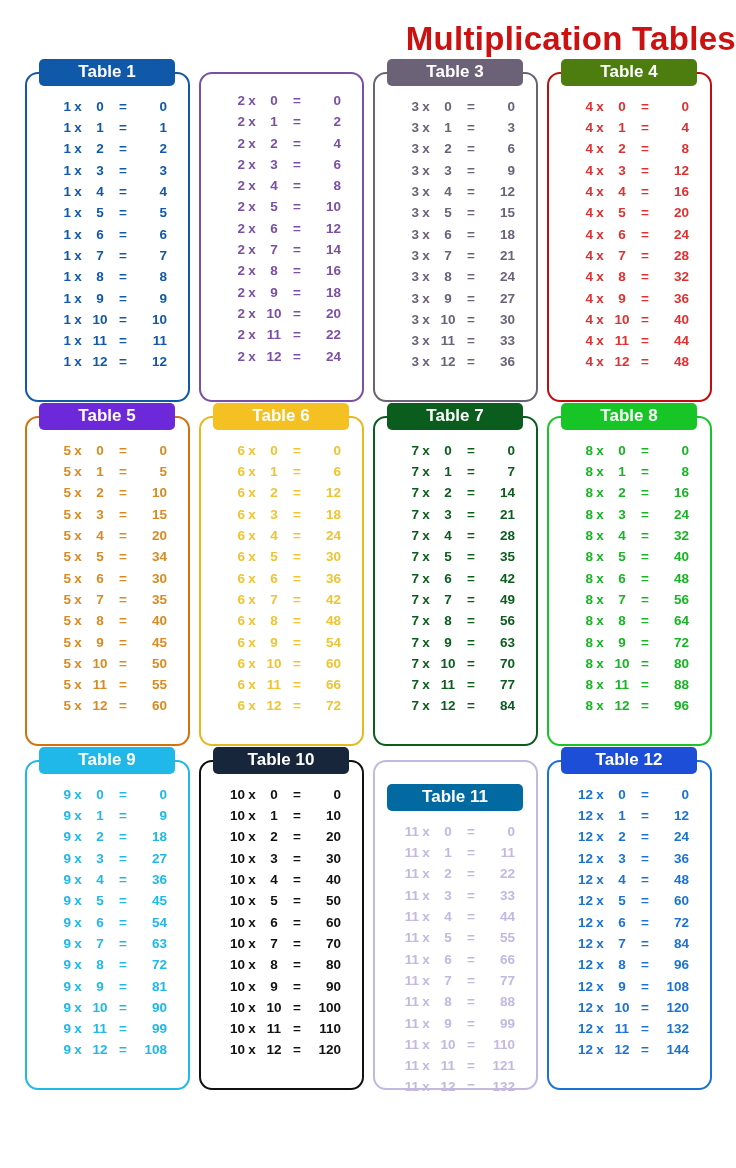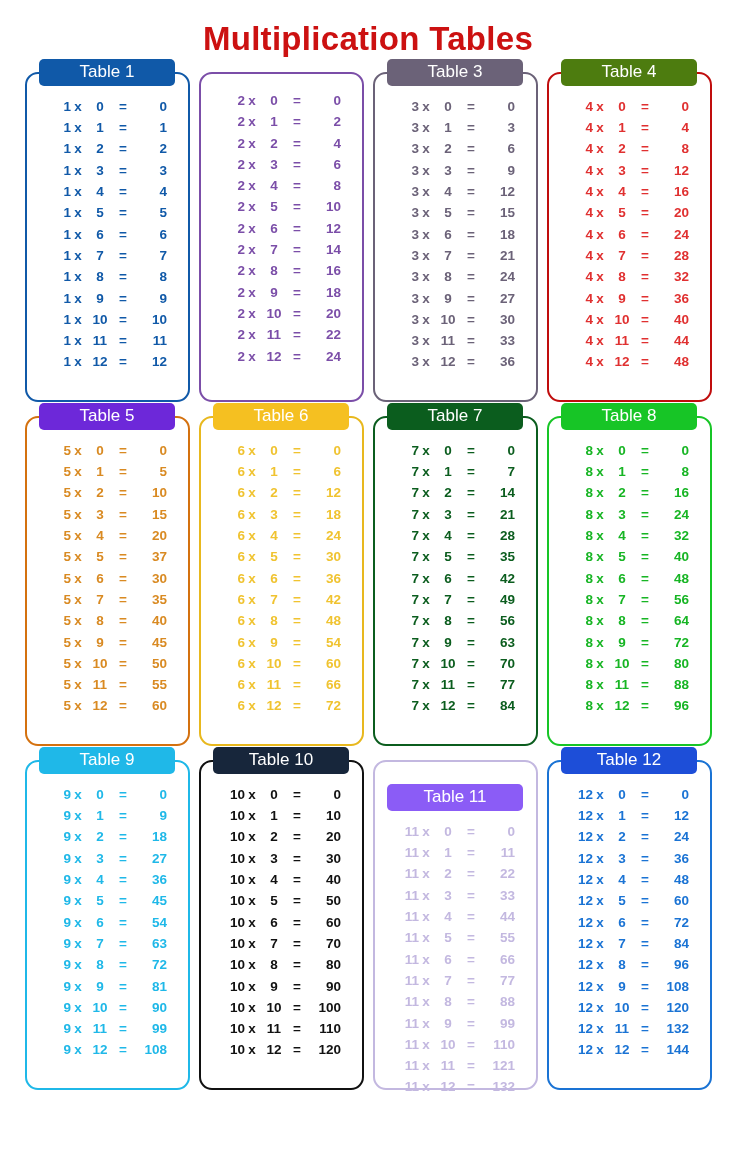--- a/index.html
+++ b/index.html
@@ -8,21 +8,21 @@
     width: 736px; height: 1168px;
     background: #ffffff;
     font-family: "Liberation Sans", sans-serif;
   }
   #page {
     position: relative;
     width: 736px; height: 1168px;
     overflow: hidden;
   }
   .page-title {
-    text-align: center;
+    text-align: right;
     font-size: 33px;
     font-weight: bold;
     color: #cc1111;
     letter-spacing: 0.3px;
     margin: 20px 0 14px 0;
   }
   .grid {
     display: grid;
     grid-template-columns: repeat(4, 165px);
     column-gap: 9px;
@@ -37,21 +37,21 @@
     background: #ffffff;
     padding: 6px 0 8px 0;
     height: 330px;
   }
   .card-header {
     width: 136px;
     margin: -21px auto 0 auto;
     border-radius: 5px;
     text-align: center;
     font-size: 17px;
-    font-weight: normal;
+    font-weight: bold;
     color: #ffffff;
     padding: 4px 0 5px 0;
     line-height: 1.05;
   }
   .rows {
     margin-top: 10px;
     padding: 0 8px;
     display: flex;
     flex-direction: column;
     gap: 0px;
@@ -498,21 +498,21 @@
             <span class="c-x">x</span>
             <span class="c-b">4</span>
             <span class="c-eq">=</span>
             <span class="c-p">20</span>
           </div>
           <div class="row">
             <span class="c-a">5</span>
             <span class="c-x">x</span>
             <span class="c-b">5</span>
             <span class="c-eq">=</span>
-            <span class="c-p">37</span>
+            <span class="c-p">34</span>
           </div>
           <div class="row">
             <span class="c-a">5</span>
             <span class="c-x">x</span>
             <span class="c-b">6</span>
             <span class="c-eq">=</span>
             <span class="c-p">30</span>
           </div>
           <div class="row">
             <span class="c-a">5</span>
@@ -1032,21 +1032,21 @@
           <div class="row">
             <span class="c-a">10</span>
             <span class="c-x">x</span>
             <span class="c-b">12</span>
             <span class="c-eq">=</span>
             <span class="c-p">120</span>
           </div>
         </div>
       </div>
       <div class="card" style="border-color: rgb(195, 184, 224);">
-        <div class="card-header" style="background: #8b5cf6; margin-top: 16px;">Table 11</div>
+        <div class="card-header" style="background: #0369a1; margin-top: 16px;">Table 11</div>
         <div class="rows" style="color: rgb(195, 184, 224);">
           <div class="row">
             <span class="c-a">11</span>
             <span class="c-x">x</span>
             <span class="c-b">0</span>
             <span class="c-eq">=</span>
             <span class="c-p">0</span>
           </div>
           <div class="row">
             <span class="c-a">11</span>

